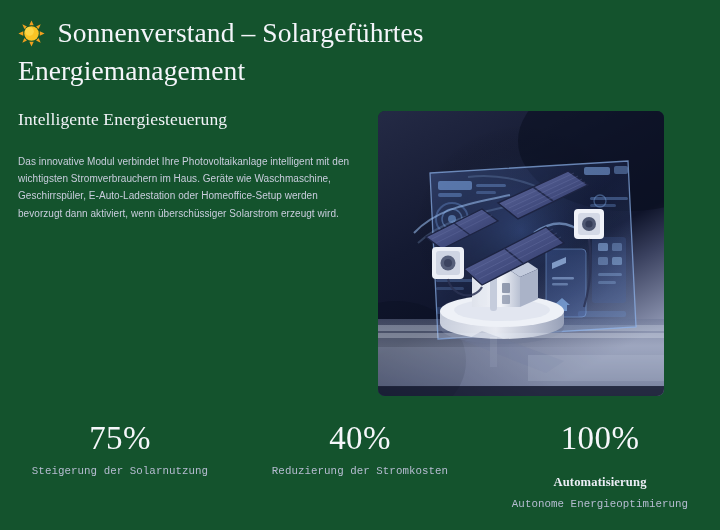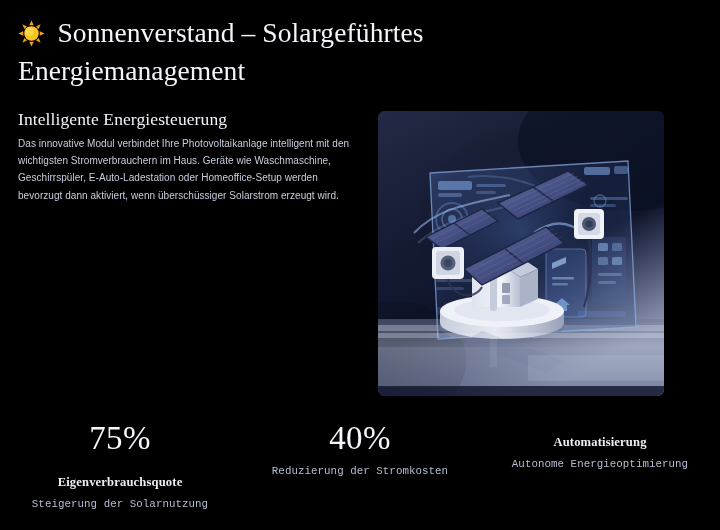--- a/index.html
+++ b/index.html
@@ -13,21 +13,21 @@
   body {
     background: #0c0f24;
     font-family: "Liberation Sans", sans-serif;
     -webkit-font-smoothing: antialiased;
   }
 
   .slide {
     position: relative;
     width: 720px;
     height: 530px;
-    background: #000000;
+    background: #14532d;
   }
 
   
   .title-row {
     position: absolute;
     left: 18px;
     top: 14px;
     width: 470px;
     display: block;
   }
@@ -54,21 +54,21 @@
     left: 18px;
     top: 108px;
     width: 340px;
   }
 
   .subhead {
     font-family: "Liberation Serif", serif;
     font-size: 17.5px;
     line-height: 22px;
     color: #f2f3f8;
-    margin-bottom: 5px;
+    margin-bottom: 23px;
     letter-spacing: 0.1px;
   }
 
   .para {
     font-family: "Liberation Sans", sans-serif;
     font-size: 10px;
     line-height: 17.2px;
     color: #c9cddd;
     letter-spacing: 0.05px;
   }
@@ -334,26 +334,26 @@
       </g>
 
       <rect x="0" y="222" width="286" height="5" fill="#e6ebf6" opacity="0.3"></rect>
       <rect x="150" y="244" width="136" height="26" fill="#c8d0e2" opacity="0.18"></rect>
     </svg>
   </div>
 
   <div class="stats">
     <div class="stat">
       <div class="stat-value">75%</div>
-      <div class="stat-label">Eigenverbrauchsquote</div>
       <div class="stat-sub">Steigerung der Solarnutzung</div>
     </div>
     <div class="stat">
       <div class="stat-value">40%</div>
       <div class="stat-sub">Reduzierung der Stromkosten</div>
     </div>
     <div class="stat">
+      <div class="stat-value">100%</div>
       <div class="stat-label">Automatisierung</div>
       <div class="stat-sub">Autonome Energieoptimierung</div>
     </div>
   </div>
 
 </div>
 
 </body></html>

